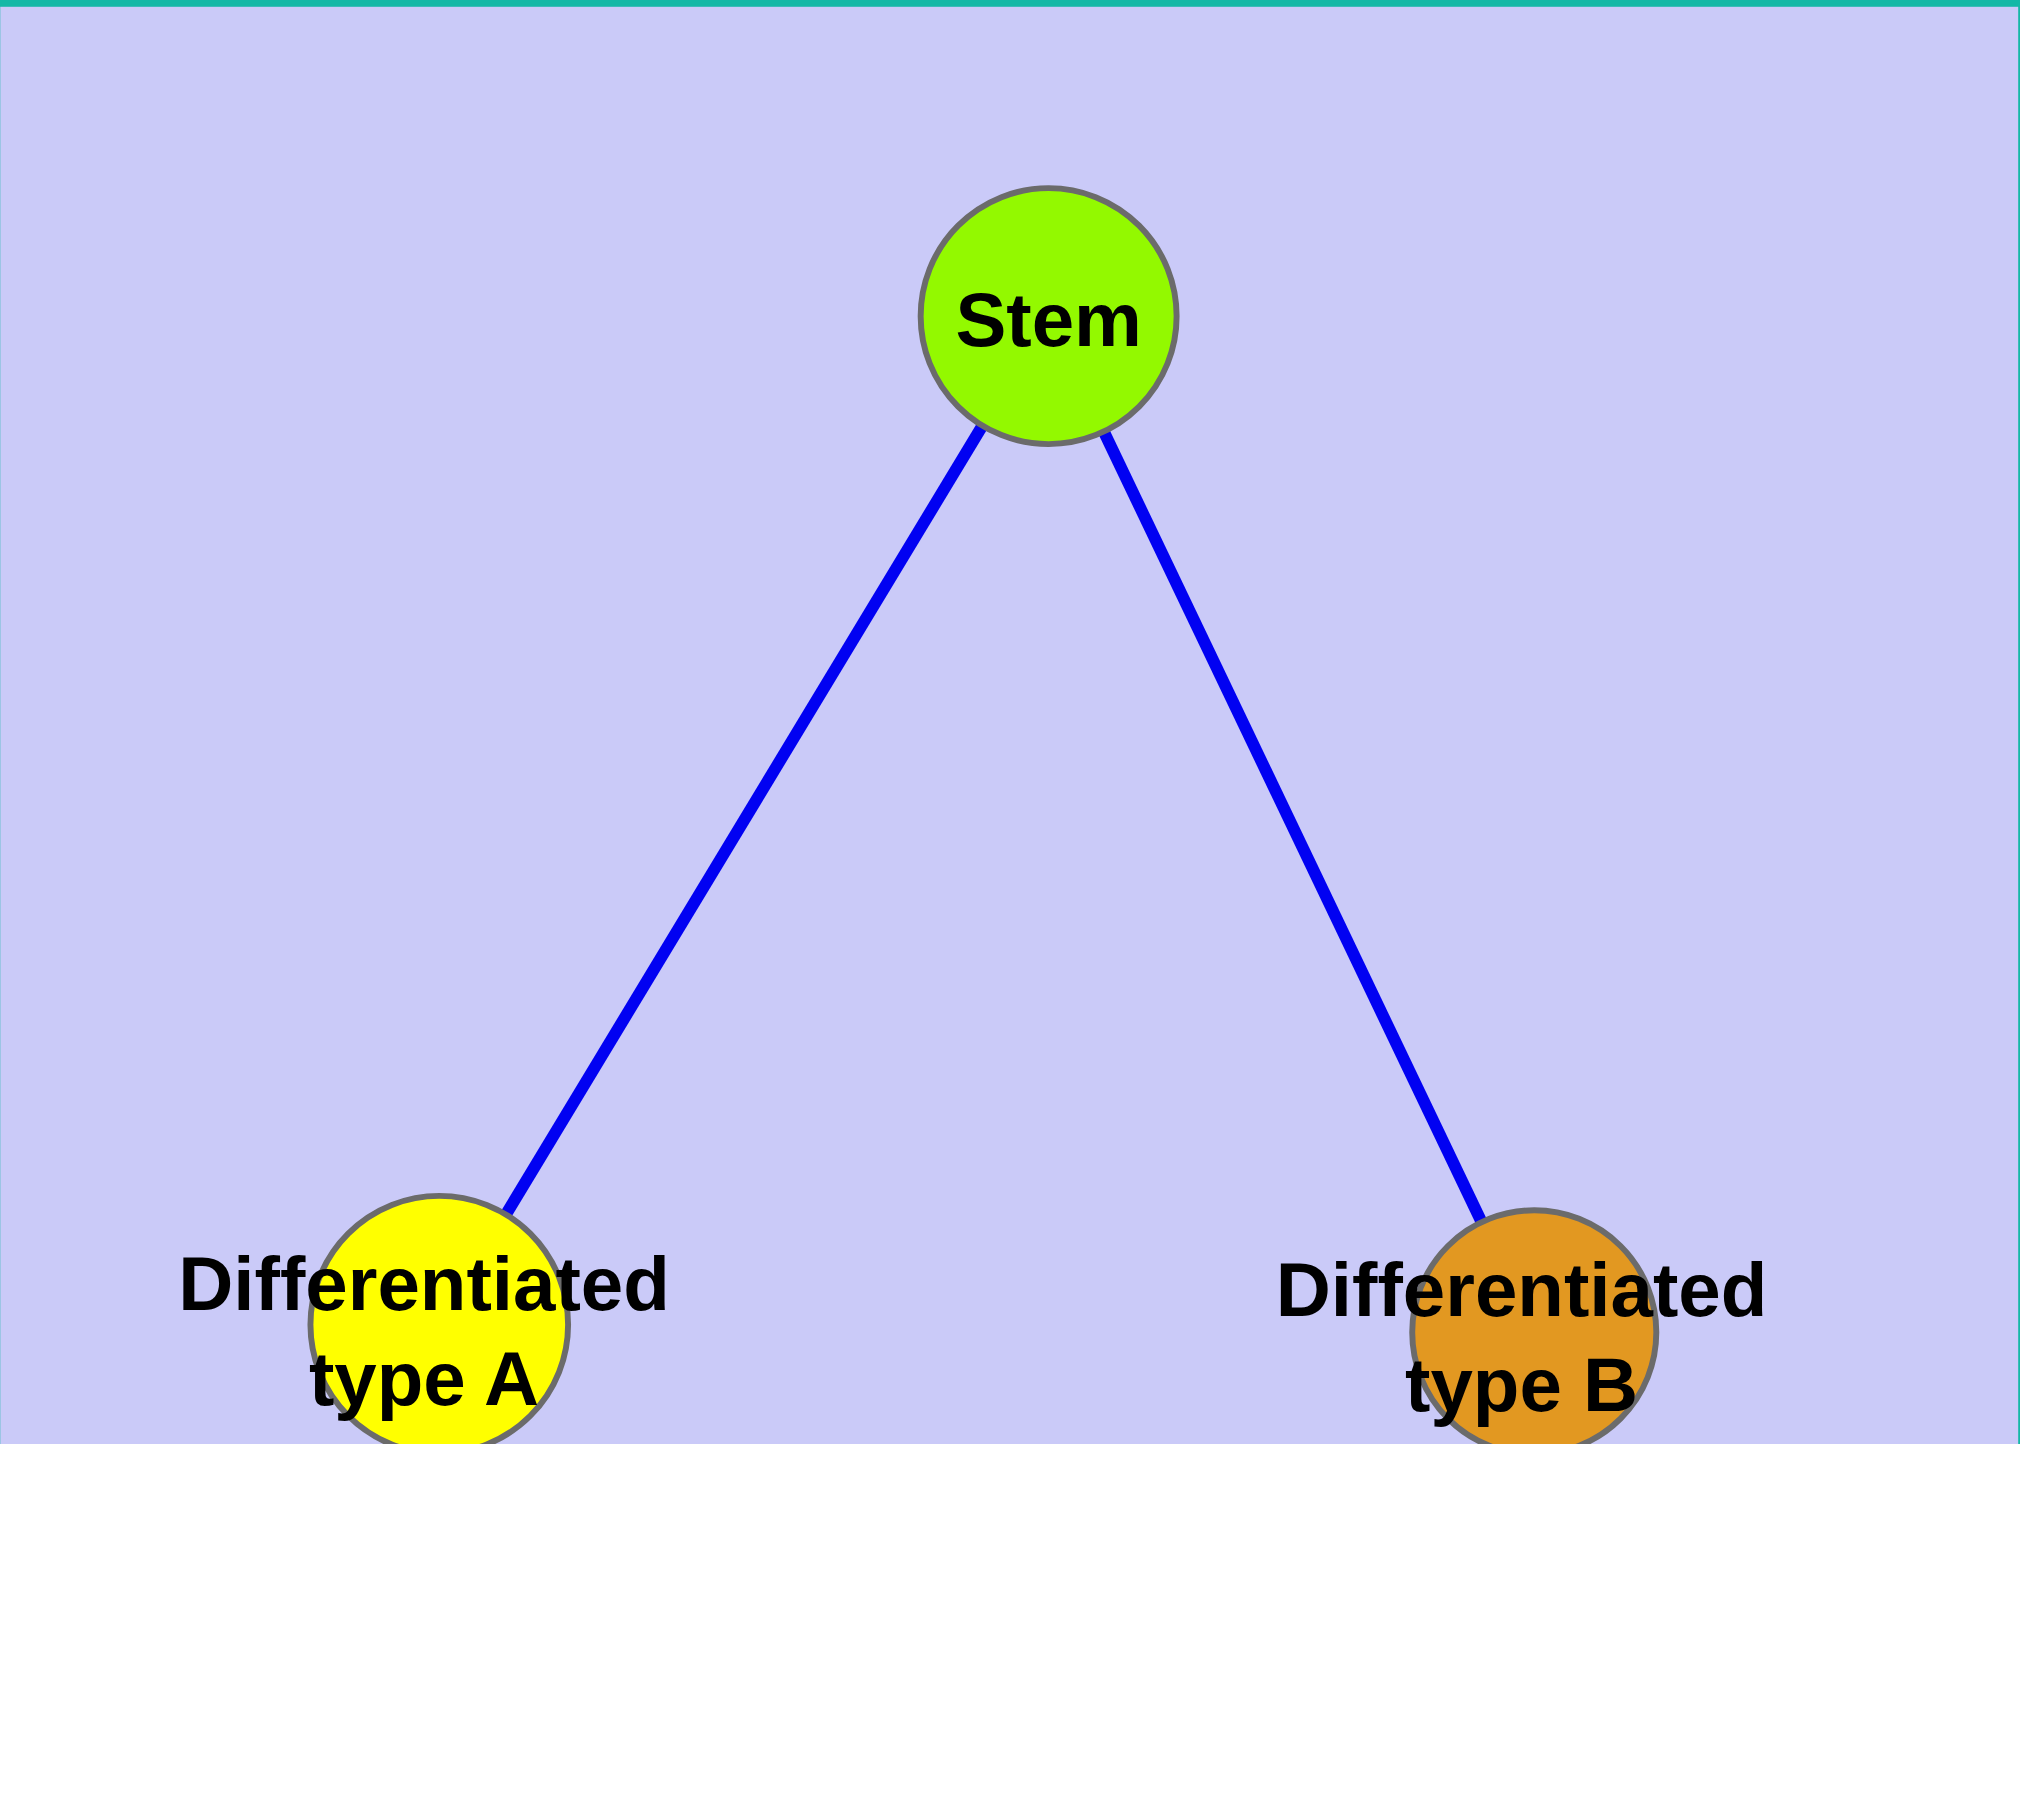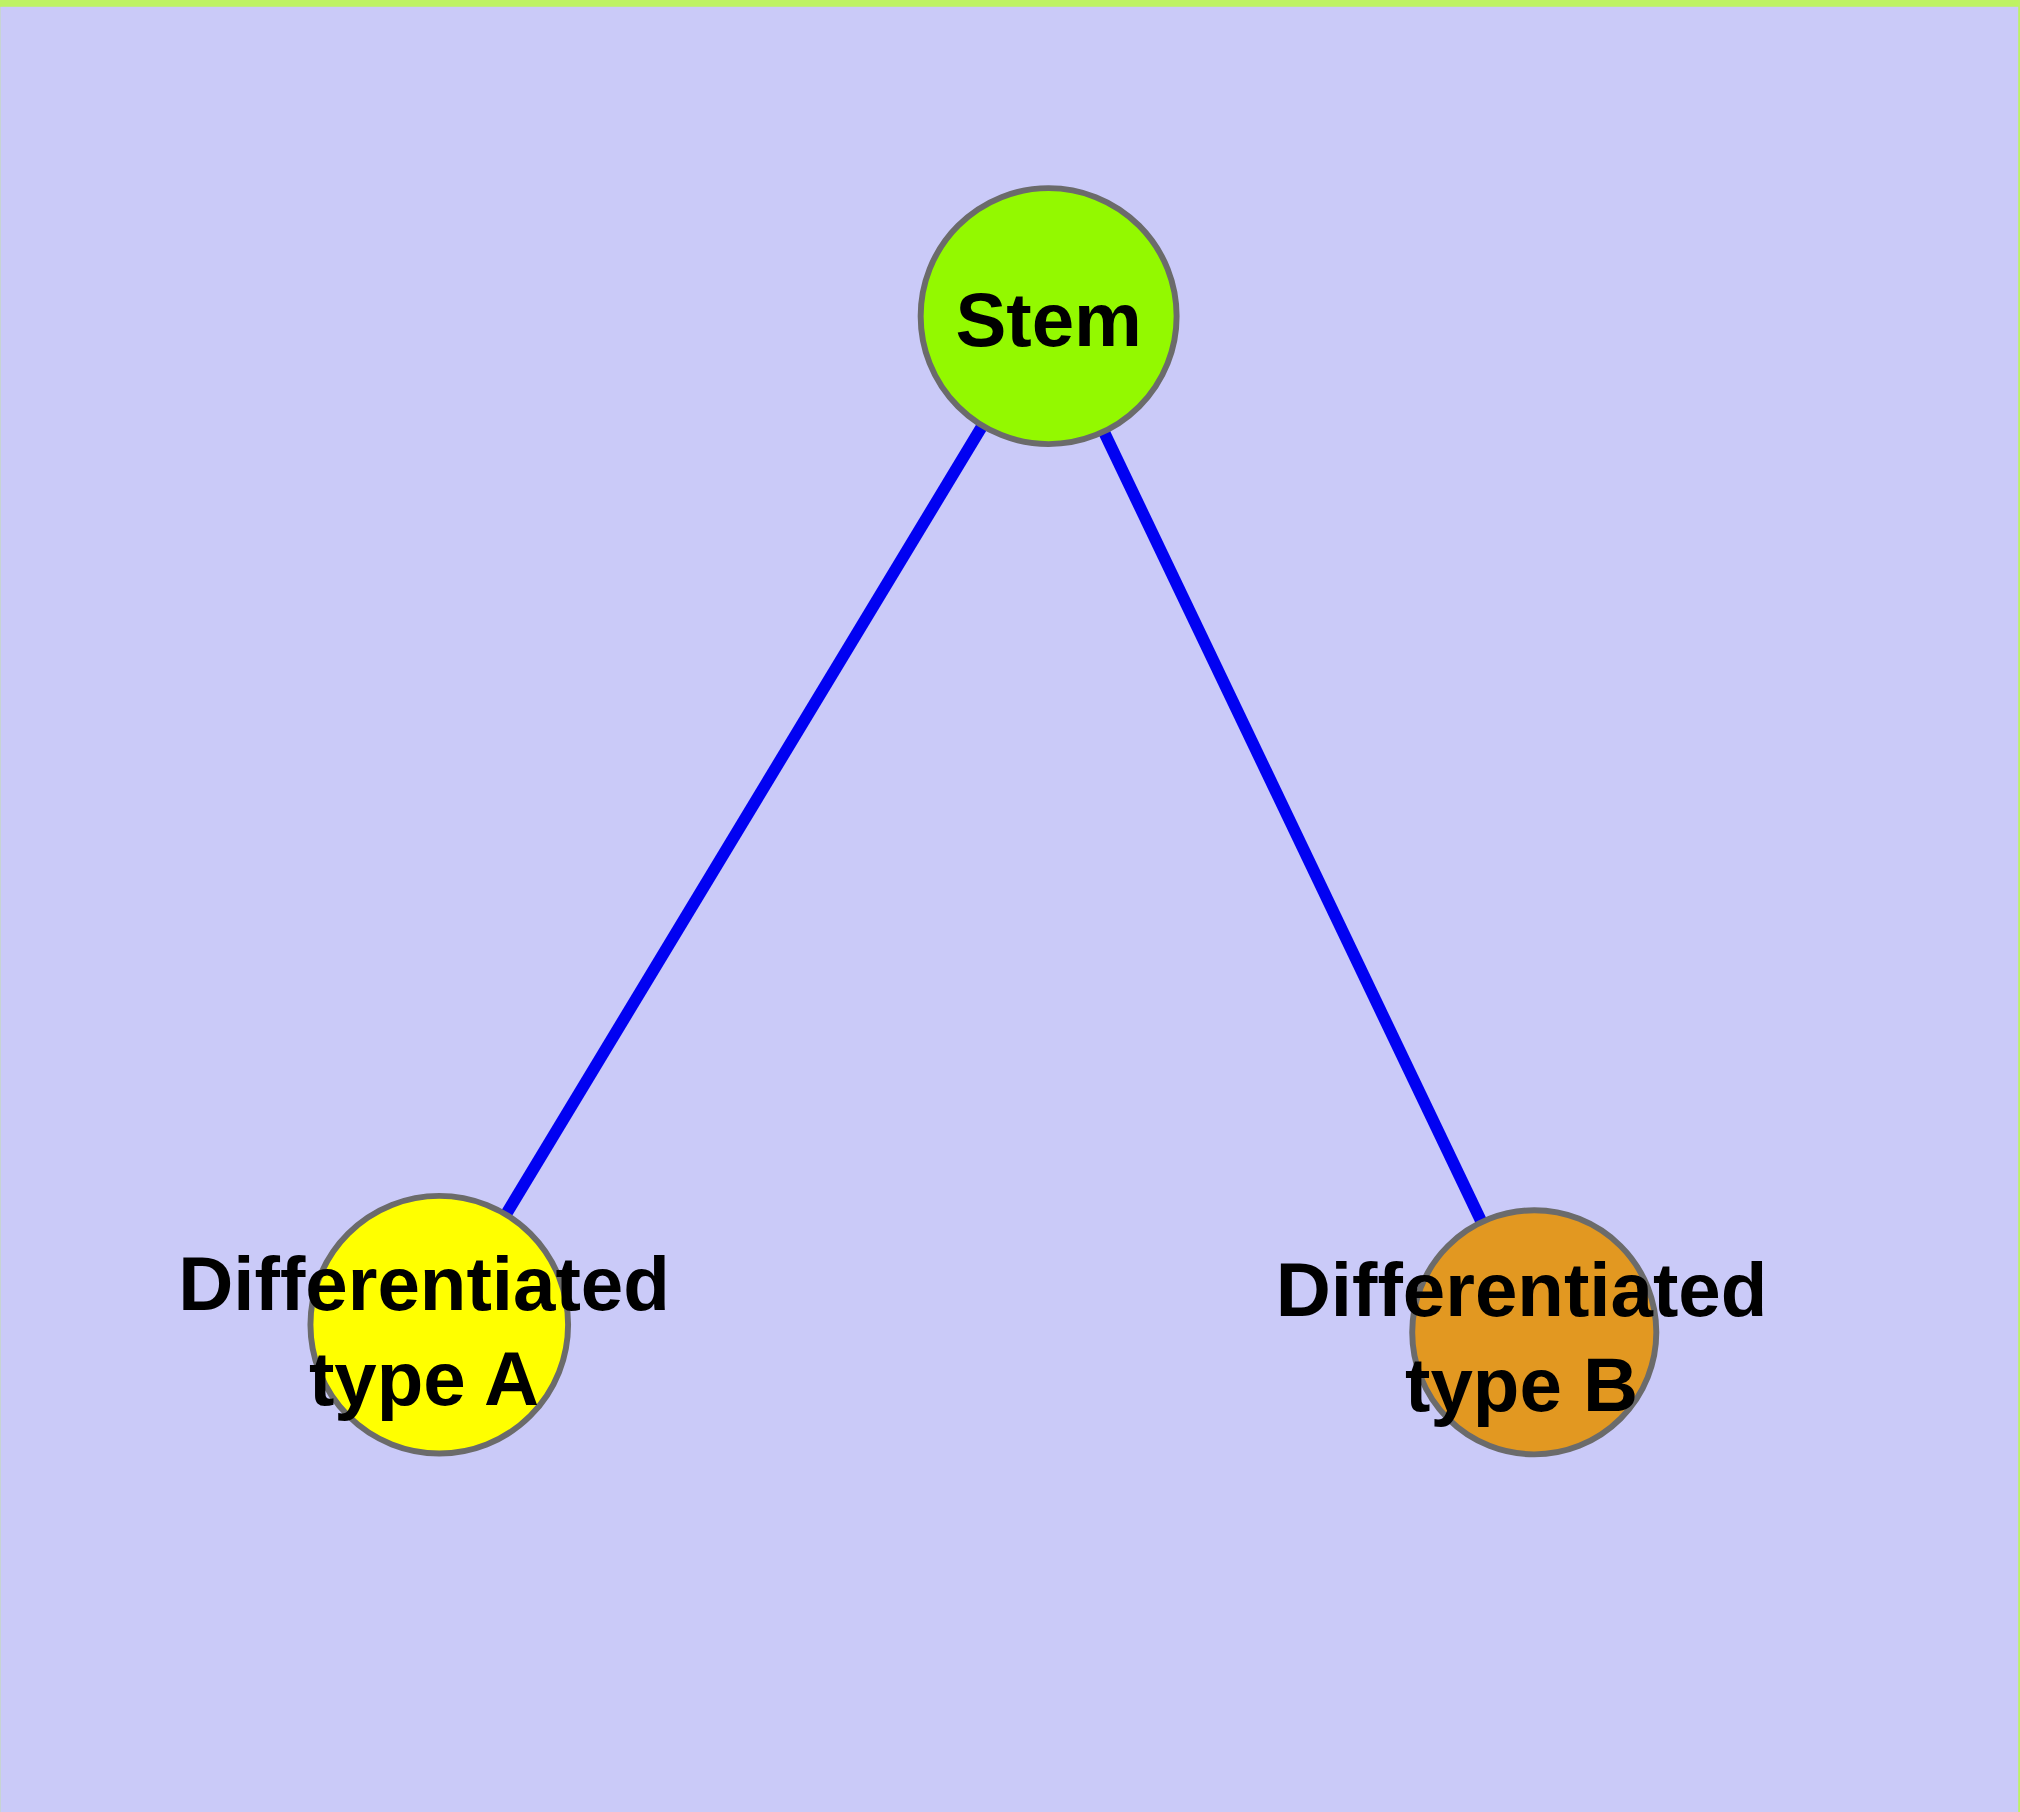--- a/index.html
+++ b/index.html
@@ -4,22 +4,22 @@
 <style>
   html, body {
     margin: 0;
     padding: 0;
     background: #FFFFFF;
     font-family: "Liberation Sans", sans-serif;
   }
   .canvas {
     position: relative;
     width: 2021px;
-    height: 1812px;
-    background: #bef264;
+    height: 1444px;
+    background: #14b8a6;
     overflow: hidden;
   }
   svg { display: block; }
   .node-label {
     font-family: "Liberation Sans", sans-serif;
     font-weight: bold;
   }
 </style>
 </head>
 <body>

